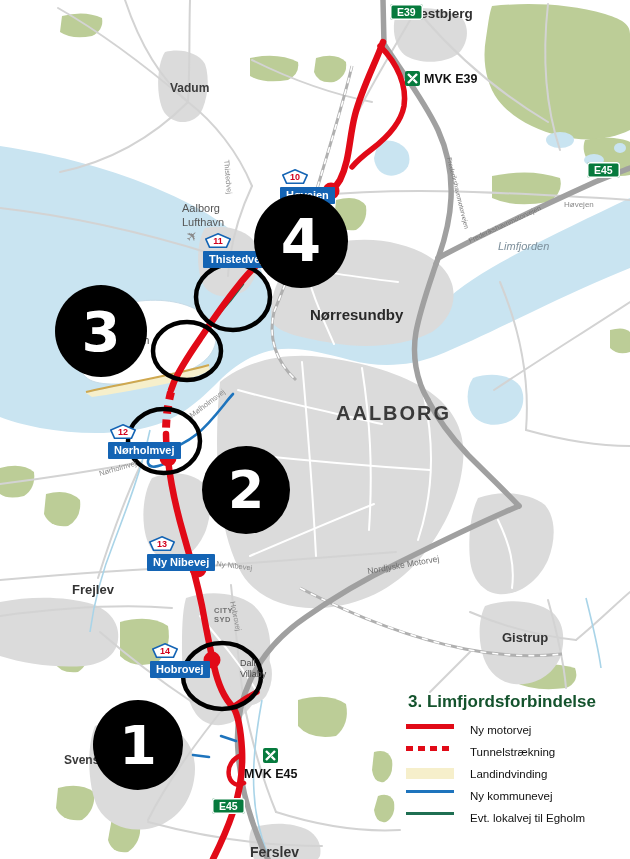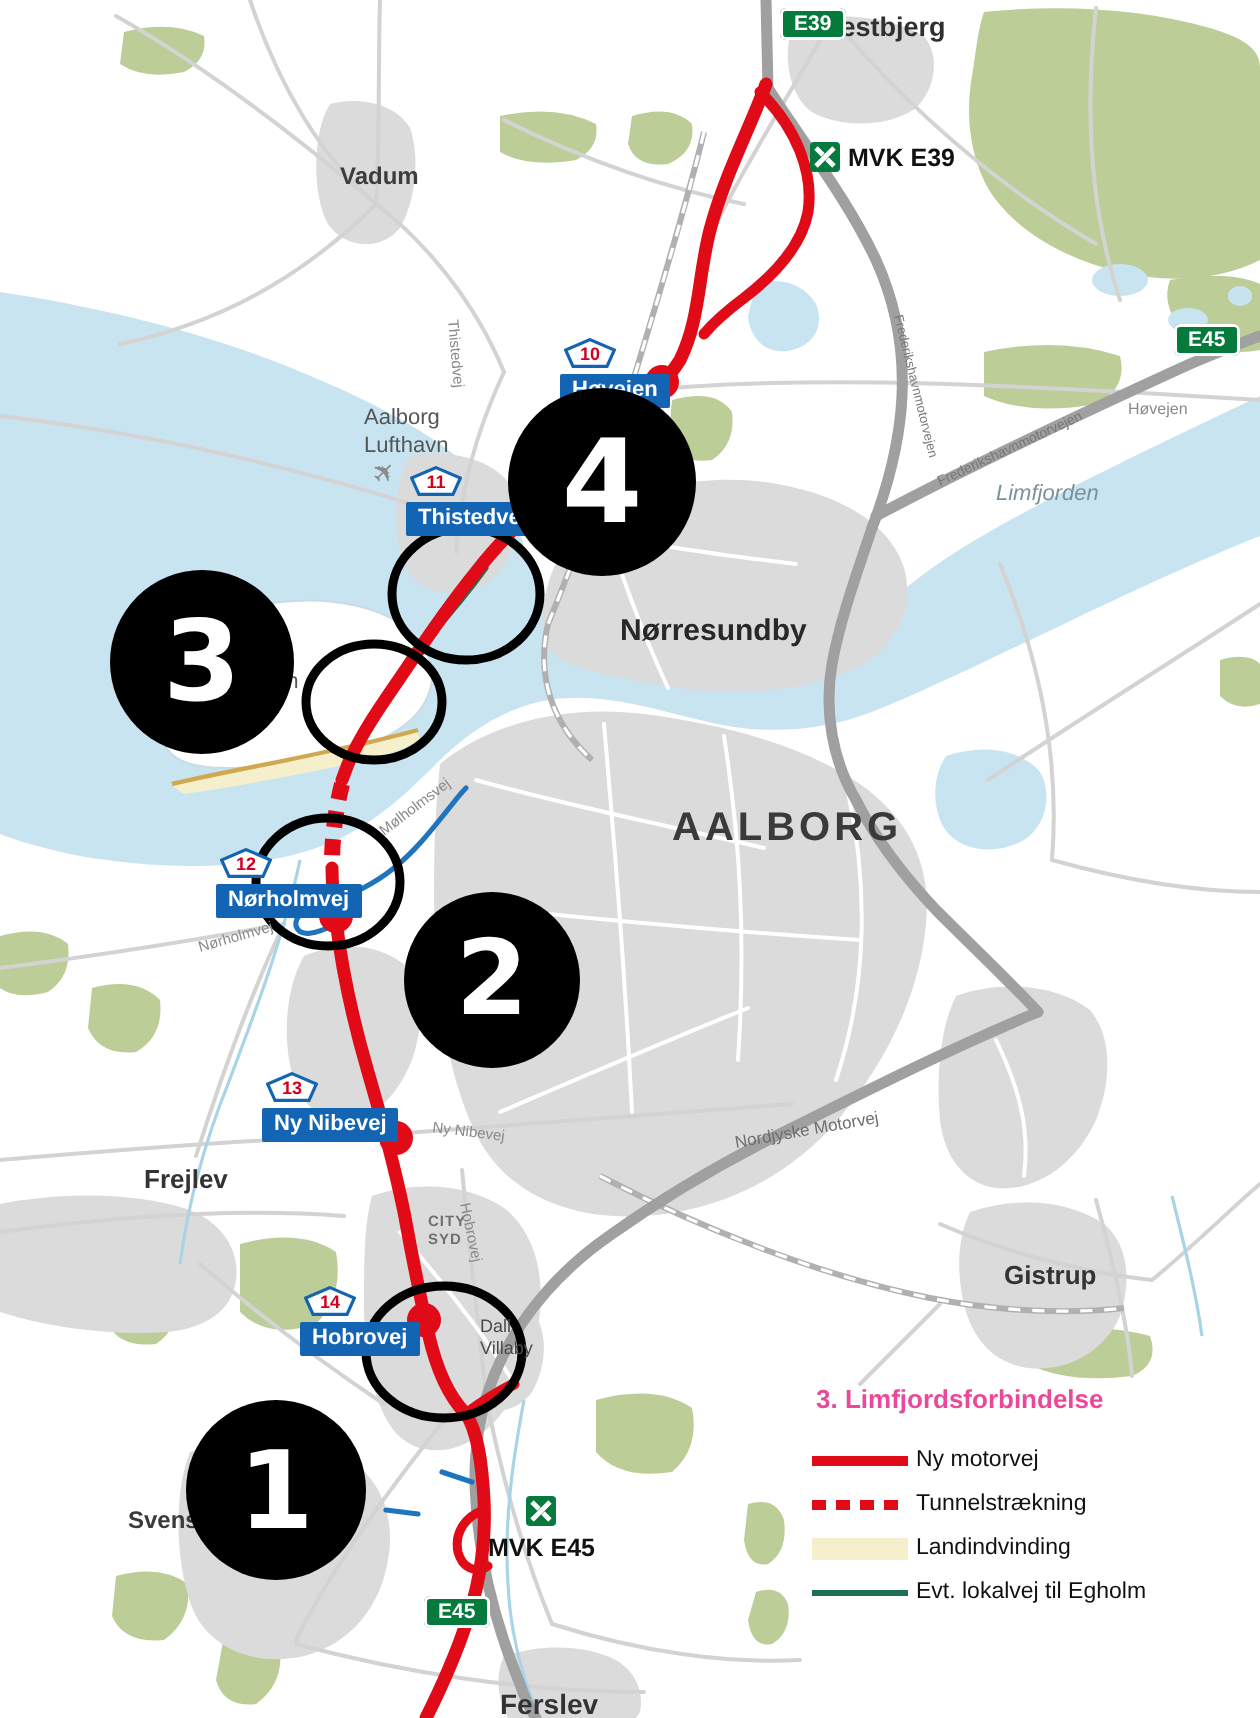--- a/index.html
+++ b/index.html
@@ -17,40 +17,40 @@
   #marker-4{left:254px;top:194px;width:94px;height:94px;font-size:58px;}
 
   
   .exit-sign{position:absolute;}
   .exit-badge{display:block;margin:0 0 1px 2px;}
   .exit-plate{display:inline-block;background:#1464b4;color:#fff;font-weight:bold;font-size:11px;
     padding:2px 6px 3px 6px;border-radius:1px;white-space:nowrap;}
   #exit-10{left:280px;top:169px;}
   #exit-11{left:203px;top:233px;}
   #exit-12{left:108px;top:424px;}
-  #exit-13{left:131px;top:536px;}
+  #exit-13{left:147px;top:536px;}
   #exit-14{left:150px;top:643px;}
 
   
   .e-sign{position:absolute;background:#067a3d;color:#fff;font-weight:bold;font-size:10.5px;
     padding:2px 7px;border-radius:3px;box-shadow:inset 0 0 0 1.5px #fff;white-space:nowrap;}
   #esign-e39{left:366px;top:4px;margin-left:24px;}
   #esign-e45-right{left:587px;top:162px;}
   #esign-e45-bottom{left:212px;top:798px;}
 
   
   .mvk{position:absolute;display:flex;align-items:center;gap:4px;font-weight:bold;font-size:12.5px;color:#111;white-space:nowrap;margin-top:14px;}
   #mvk-e39{left:405px;top:57px;}
   #mvk-e45{left:244px;top:734px;flex-direction:column;}
 
   
   .legend{position:absolute;left:406px;top:692px;width:222px;color:#111;}
-  .legend-title{font-size:13px;font-weight:bold;margin:0 0 12px 2px;color:#ec4899;}
+  .legend-title{font-size:17px;font-weight:bold;margin:0 0 12px 2px;color:#14532d;}
   .legend-subtitle{font-size:12px;margin:0 0 14px 3px;color:#1a1a1a;}
-  .legend-row{display:flex;align-items:center;height:22px;gap:4px;}
+  .legend-row{display:flex;align-items:flex-start;height:22px;gap:16px;}
   .legend-swatch{width:48px;flex:0 0 48px;}
   .sw-solid-red{height:5px;background:#e10a17;}
   .sw-dashed-red{height:5px;background:repeating-linear-gradient(90deg,#e10a17 0 7px,transparent 7px 12px);}
   .sw-fill-cream{height:11px;background:#f6efcb;}
   .sw-solid-blue{height:3px;background:#1e74bd;}
   .sw-solid-green{height:3px;background:#1f6f52;}
   .legend-label{font-size:11.5px;color:#111;white-space:nowrap;}
 </style>
 </head>
 <body>
@@ -321,18 +321,22 @@
     </div>
     <div class="legend-row">
       <div class="legend-swatch sw-dashed-red"></div>
       <div class="legend-label">Tunnelstrækning</div>
     </div>
     <div class="legend-row">
       <div class="legend-swatch sw-fill-cream"></div>
       <div class="legend-label">Landindvinding</div>
     </div>
     <div class="legend-row">
+      <div class="legend-swatch sw-solid-blue"></div>
+      <div class="legend-label">Ny kommunevej</div>
+    </div>
+    <div class="legend-row">
       <div class="legend-swatch sw-solid-green"></div>
       <div class="legend-label">Evt. lokalvej til Egholm</div>
     </div>
   </div>
 
 </div>
 
 </body></html>

